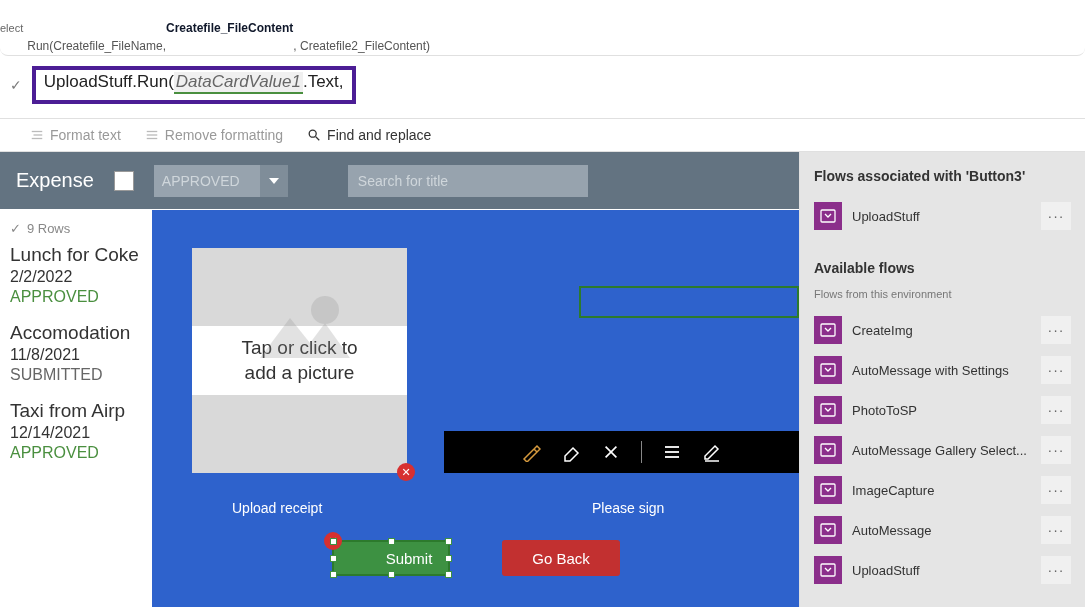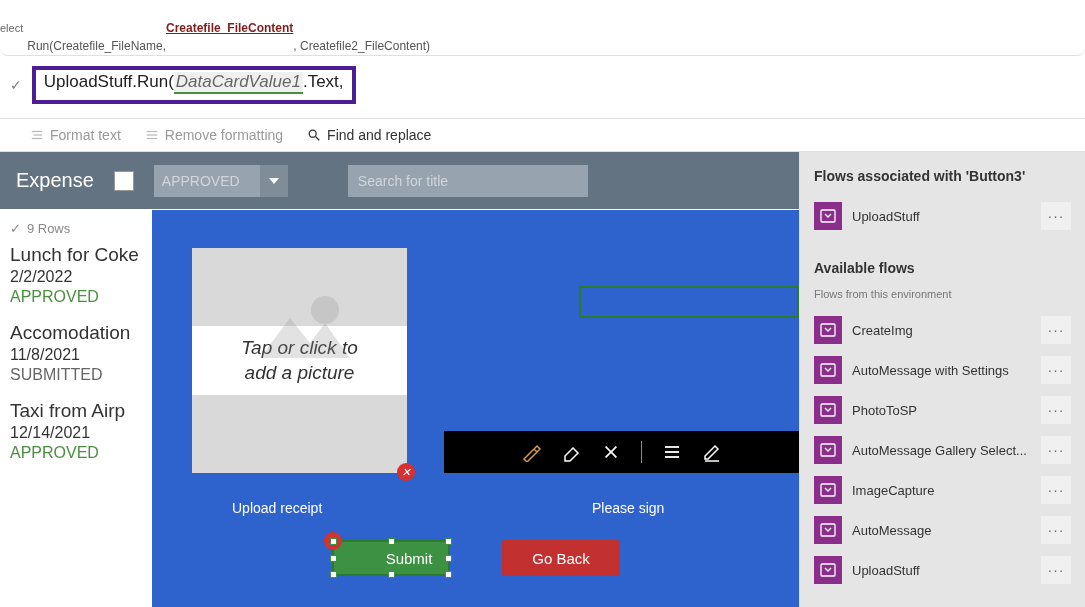--- a/index.html
+++ b/index.html
@@ -1,21 +1,21 @@
 <!DOCTYPE html>
 <html><head>
   <meta charset="utf-8">
   <style>
     * { box-sizing: border-box; margin: 0; padding: 0; font-family: 'Segoe UI', Arial, sans-serif; }
     body { width: 1085px; height: 607px; overflow: hidden; background: #fff; position: relative; }
     
     .top-hint { display: flex; align-items: center; padding: 2px 0 2px 0; font-size: 12px; border-bottom: 1px solid #e0e0e0; border-radius: 8px; }
     .hint-left { color: #666; font-size: 11px; padding-right: 4px; }
     .hint-text { color: #555; margin-top: 37px; }
-    .hint-bold { font-weight: 600; color: #7f1d1d; text-decoration: underline; }
+    .hint-bold { font-weight: 600; color: #0f172a; }
     
     .formula-bar-wrap { display: flex; align-items: center; padding: 10px 6px 14px 6px; gap: 6px; border-bottom: 1px solid #e0e0e0; position: relative; }
     .formula-check { color: #7a7a7a; font-size: 14px; padding: 0 4px; }
     .formula-box { border: 4px solid #4c1d95; padding: 2px 8px 6px 8px; font-family: 'Consolas', monospace; font-size: 17px; display: flex; align-items: flex-start; }
     .fn-plain { color: #222; }
     .fn-underline { border-bottom: 2px solid #4a8f3f; padding: 0 2px; font-style: italic; color: #666; background: #f0f0f0; }
     
     .toolbar { display: flex; align-items: center; gap: 24px; padding: 8px 30px; color: #999; font-size: 14px; border-bottom: 1px solid #e0e0e0; }
     .tb-item { display: flex; align-items: center; gap: 6px; }
     .tb-active { color: #333; }
@@ -36,21 +36,21 @@
     .rows-check { display: flex; align-items: center; gap: 6px; color: #888; font-size: 13px; padding: 4px 0 8px 0; }
     
     .list-card { margin-bottom: 16px; }
     .card-title { font-size: 19px; color: #333; margin-bottom: 2px; }
     .card-date { font-size: 16px; color: #333; margin-bottom: 2px; }
     .status-approved { color: #4a8f3f; font-size: 16px; font-weight: 500; }
     .status-submitted { color: #666; font-size: 16px; font-weight: 500; }
     
     .blue-overlay { position: absolute; left: 152px; top: 58px; right: 0; bottom: 0; background: #2e62cc; }
     
-    .upload-box { position: absolute; left: 40px; top: 38px; width: 215px; height: 225px; background: #d9d9d9; display: flex; align-items: center; justify-content: center; font-style: italic; }
+    .upload-box { position: absolute; left: 40px; top: 38px; width: 215px; height: 225px; background: #d9d9d9; display: flex; align-items: center; justify-content: center; }
     .upload-prompt { background: #fff; width: 100%; padding: 10px 6px; text-align: center; font-size: 19px; color: #333; line-height: 1.3; }
     .upload-img-ph { position: absolute; top: 40px; opacity: 0.25; }
     .delete-badge { position: absolute; right: -8px; bottom: -8px; width: 18px; height: 18px; background: #d73030; border-radius: 50%; display: flex; align-items: center; justify-content: center; }
     .delete-x { color:#fff; font-size:11px; line-height:1; }
     
     .upload-label { position: absolute; left: 80px; top: 290px; font-size: 14px; color: #fff; }
     
     .sign-area { position: absolute; left: 292px; top: 38px; right: 0; height: 225px; background: #2e62cc; }
     .sign-input { position: absolute; top: 38px; left: 135px; right: 0; height: 32px; border: 2px solid #2c7a2c; background: #2e62cc; }
     .sign-toolbar { position: absolute; bottom: 0; left: 0; right: 0; height: 42px; background: #000; display: flex; align-items: center; justify-content: center; gap: 20px; color: #fff; }

